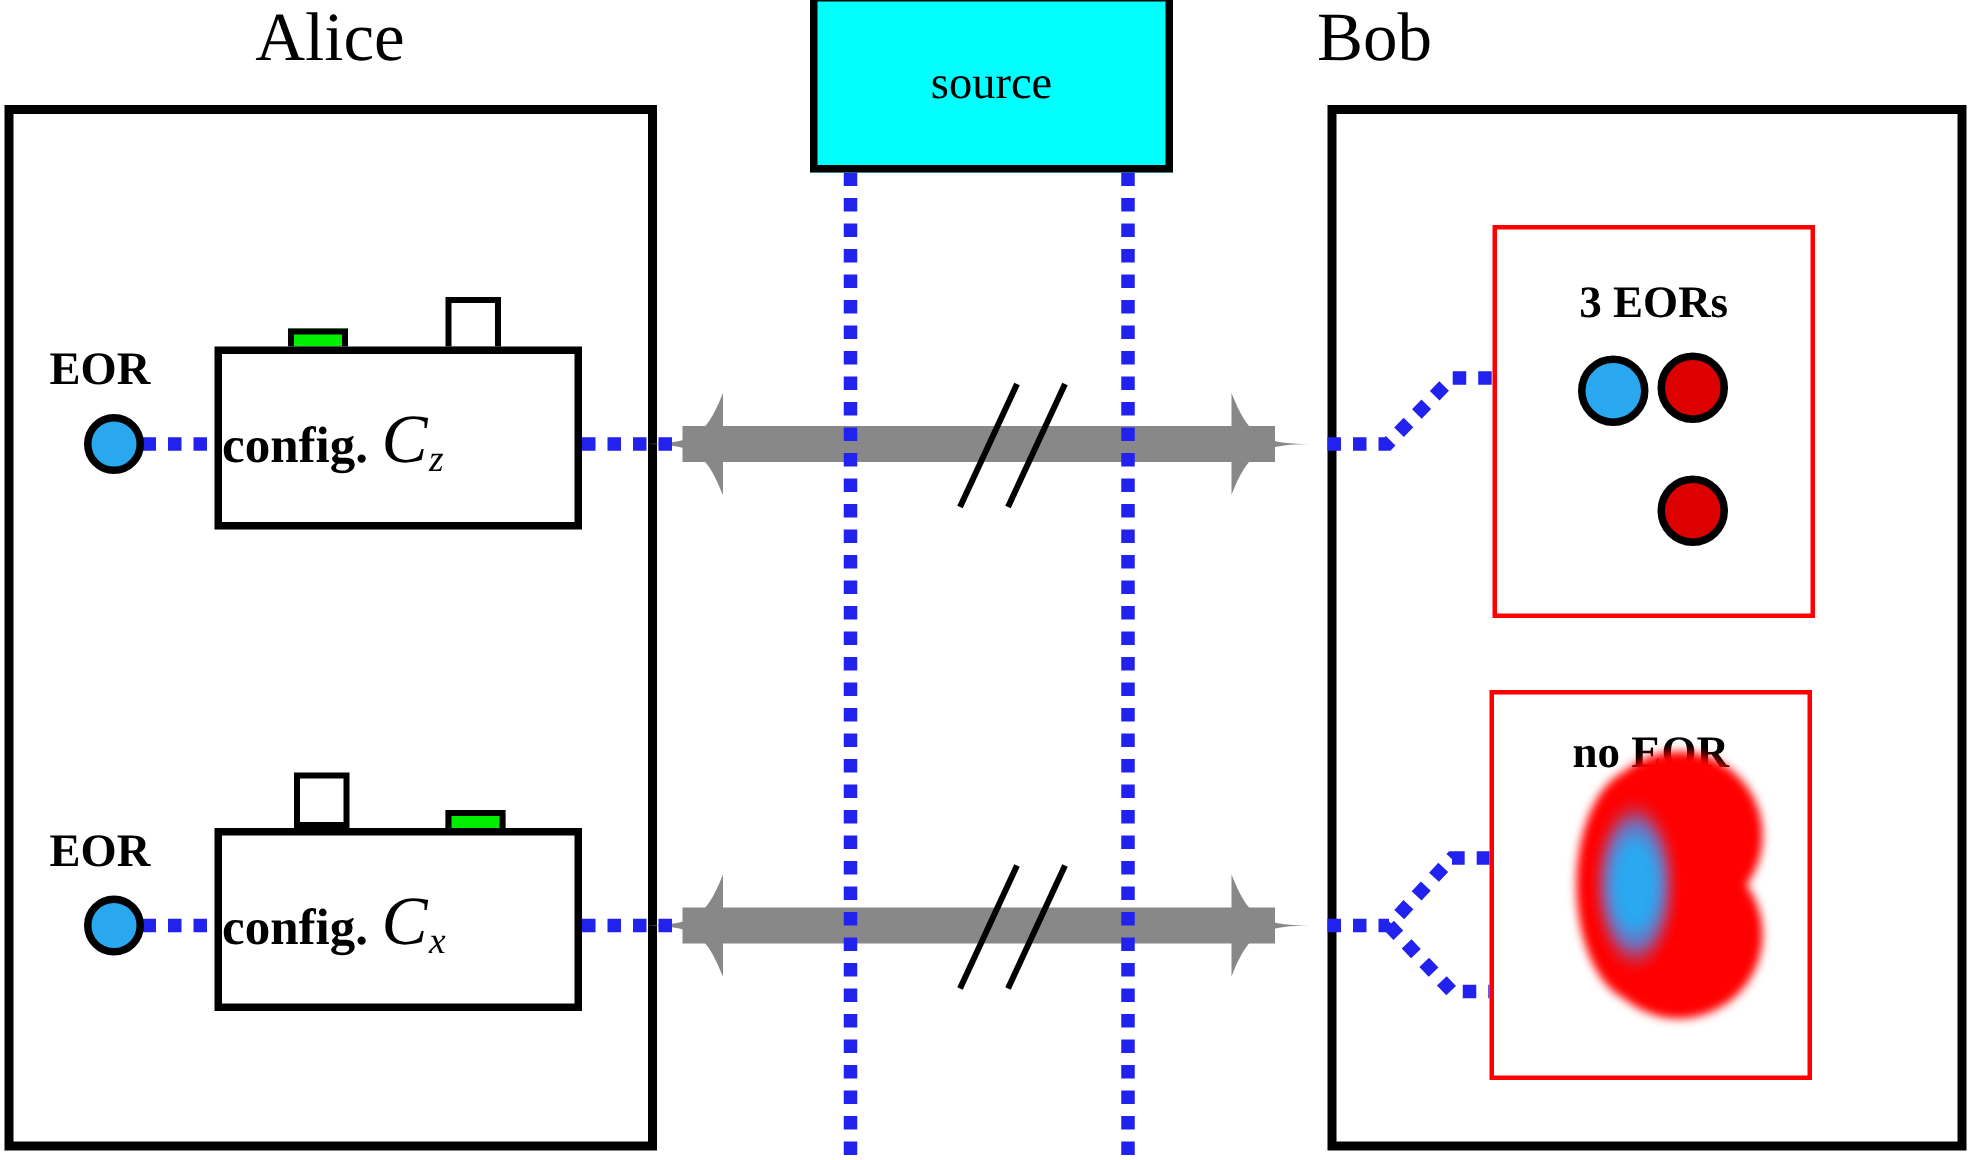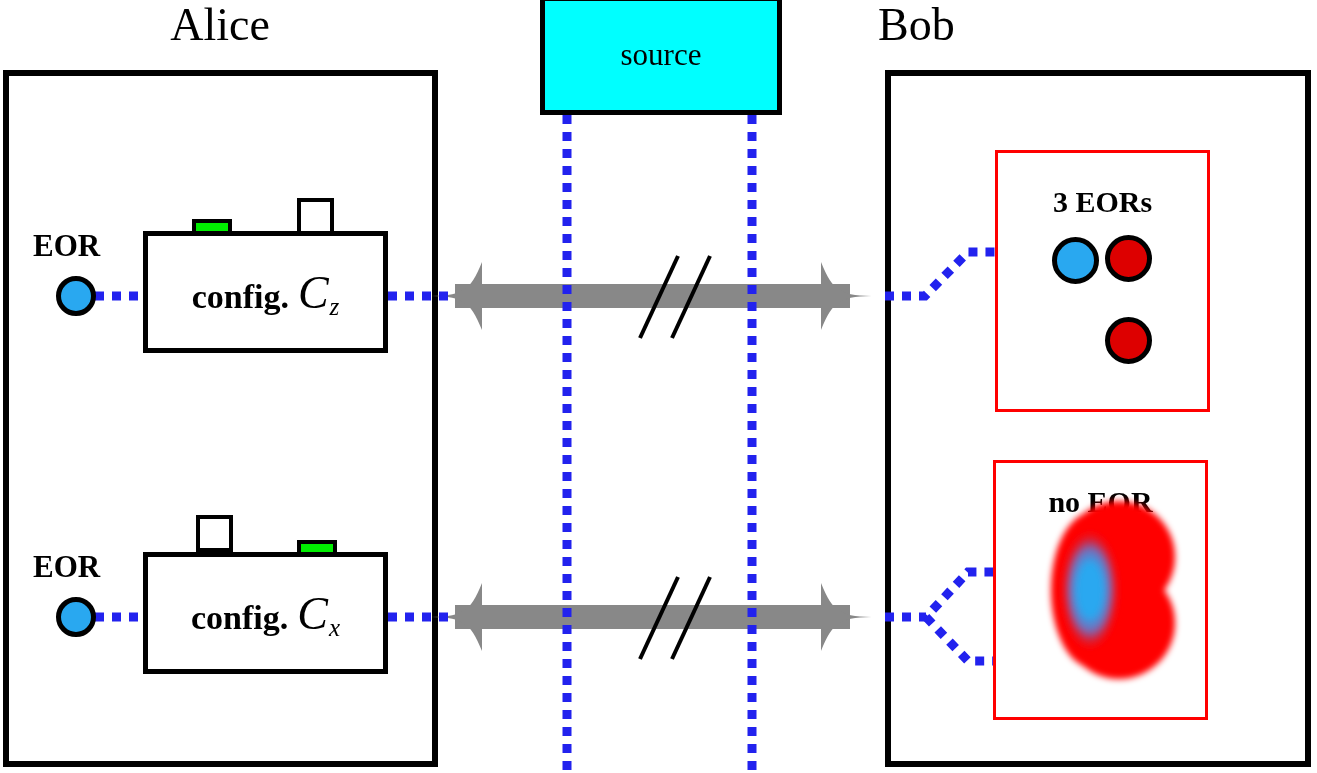--- a/index.html
+++ b/index.html
@@ -10,21 +10,21 @@
 
   .party-title{font-family:"Liberation Serif",serif;font-size:46px;font-weight:400;line-height:1;}
 
   .party-box{position:absolute;border:6px solid #000;background:#fff;box-sizing:border-box;}
 
   .src-box{position:absolute;background:#00FFFF;border:5px solid #000;box-sizing:border-box;
            display:flex;flex-direction:column;align-items:center;justify-content:center;}
   .src-line{font-family:"Liberation Serif",serif;font-size:31px;line-height:1.04;color:#000;}
 
   .cfg-box{position:absolute;border:5px solid #000;background:#fff;box-sizing:border-box;
-           display:flex;align-items:center;justify-content:center;}
+           display:flex;align-items:center;}
   .cfg-txt{font-family:"Liberation Serif",serif;font-size:34px;font-weight:bold;color:#000;
            display:flex;align-items:baseline;}
   .cfg-sym{font-family:"Liberation Serif",serif;font-size:46px;font-style:italic;font-weight:400;
            margin-left:9px;}
   .cfg-sub{font-family:"Liberation Serif",serif;font-size:25px;font-style:italic;font-weight:400;
            align-self:flex-end;margin-left:1px;margin-bottom:-2px;}
 
   .tab-green{position:absolute;background:#00EE00;border:4px solid #000;box-sizing:border-box;}
   .tab-white{position:absolute;background:#fff;border:4px solid #000;box-sizing:border-box;}
 

